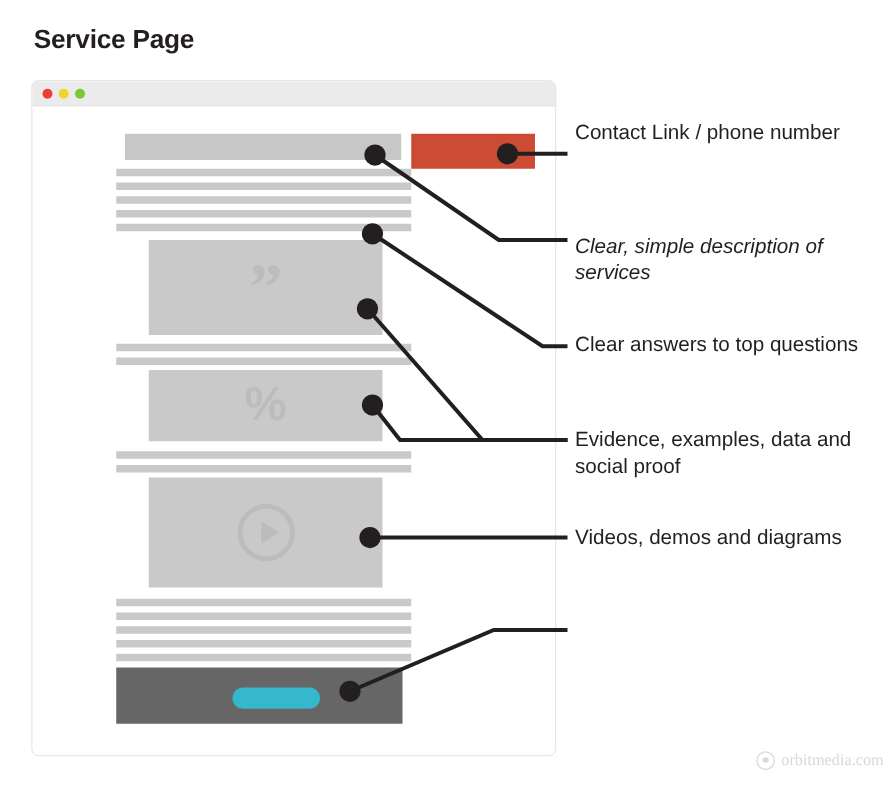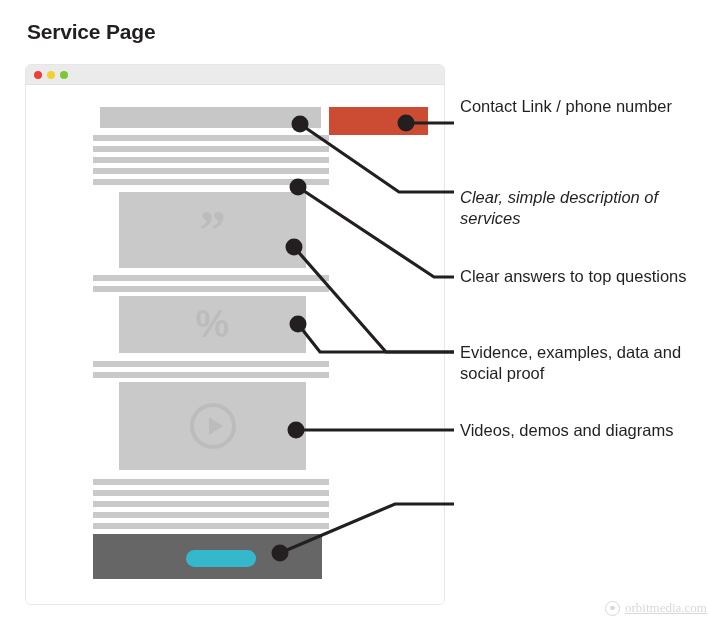--- a/index.html
+++ b/index.html
@@ -79,21 +79,21 @@
     color: #d8d8d8;
   }
   .orbit .mark {
     width: 15px; height: 15px; border-radius: 50%;
     border: 1.5px solid #d8d8d8; position: relative;
   }
   .orbit .mark::after {
     content: ""; position: absolute; left: 4.2px; top: 4.2px;
     width: 4.5px; height: 4.5px; border-radius: 50%; background: #d8d8d8;
   }
-  .orbit .wordmark { font-size: 13px; font-family: "Liberation Serif", serif; text-decoration: underline; }
+  .orbit .wordmark { font-size: 13px; font-family: "Liberation Serif", serif; }
 </style>
 </head>
 <body>
 
 <div id="root">
 
   <div class="page-title">Service Page</div>
 
   <div class="browser">
     <div class="browser-bar">

